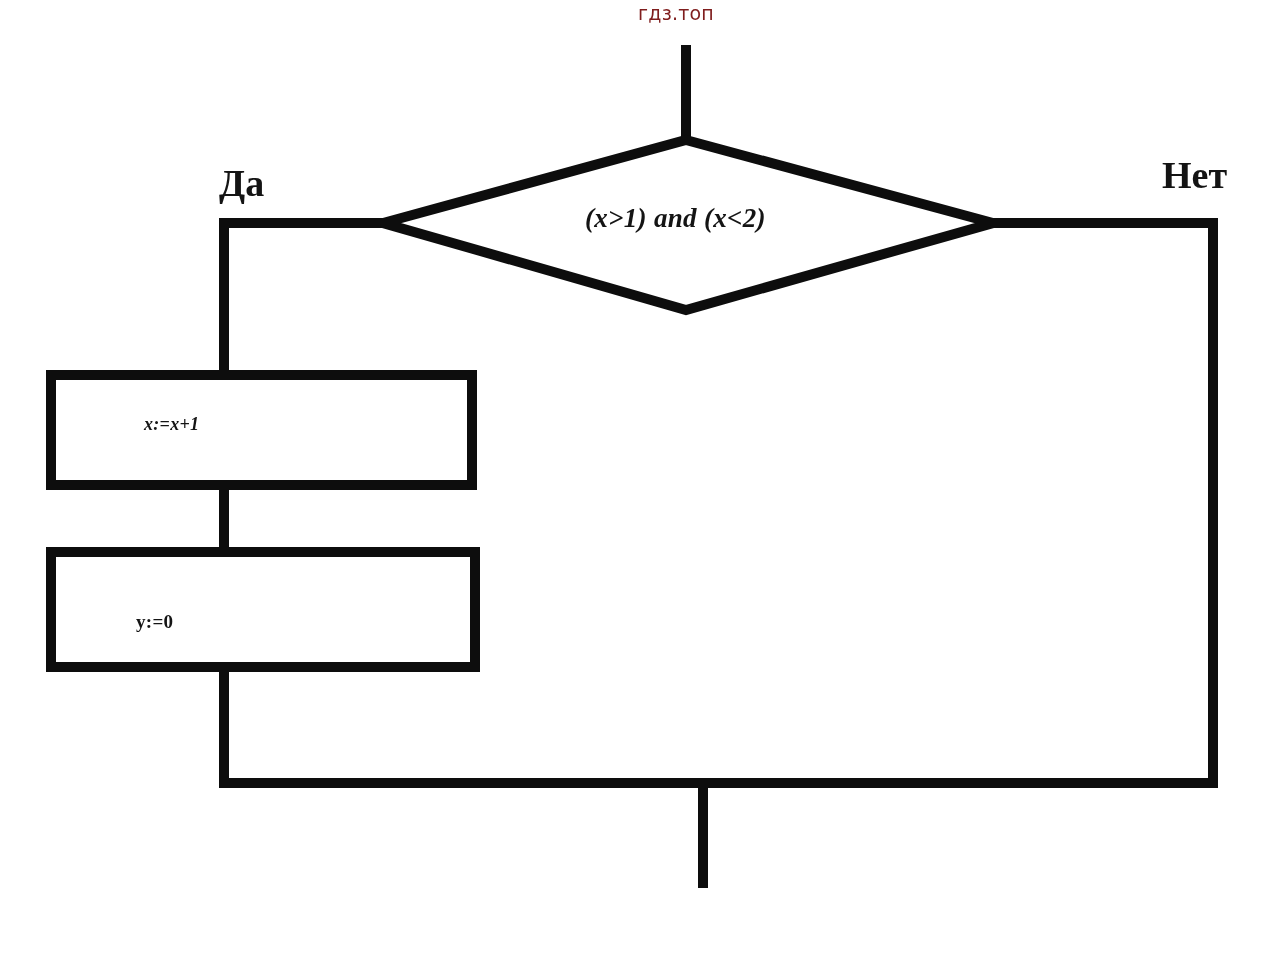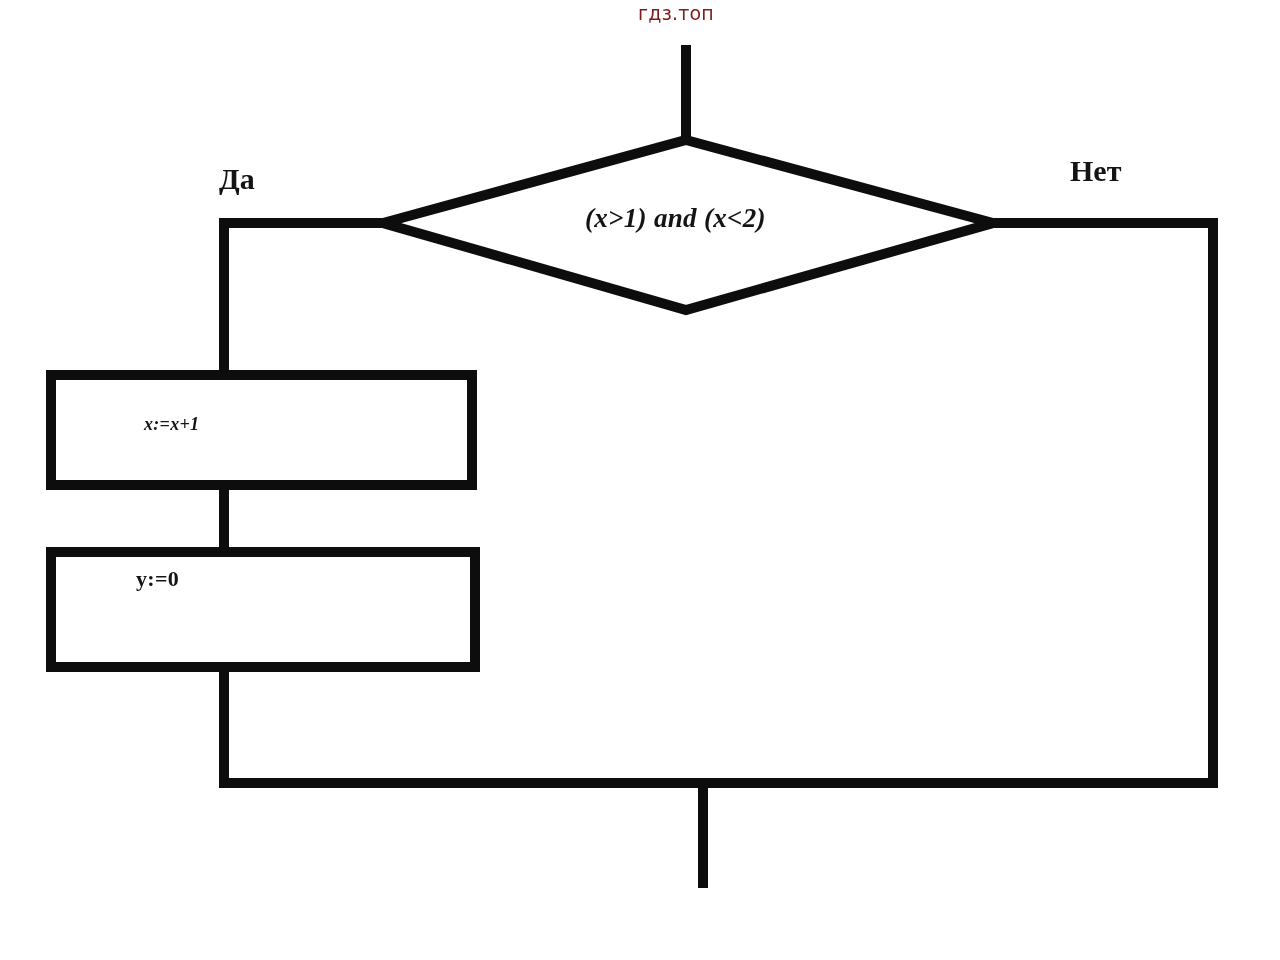--- a/index.html
+++ b/index.html
@@ -61,35 +61,35 @@
   }
   #process1-text {
     left: 144px;
     top: 415px;
     font-size: 18px;
     letter-spacing: 0.3px;
     font-style: italic;
   }
   #process2-text {
     left: 136px;
-    top: 568px;
-    font-size: 22px;
+    top: 612px;
+    font-size: 19px;
     letter-spacing: 0.3px;
   }
   .branch-label {
     position: absolute;
     font-family: "Liberation Serif", "DejaVu Serif", serif;
     font-weight: bold;
     color: #141414;
     white-space: nowrap;
     line-height: 1;
-    font-size: 30px;
+    font-size: 38px;
   }
   #yes-label { left: 219px; top: 164px; }
-  #no-label  { left: 1070px; top: 156px; }
+  #no-label  { left: 1162px; top: 156px; }
 </style>
 </head>
 <body>
 
 <div id="page">
 
   <div class="watermark" id="watermark-top">гдз.топ</div>
 
   <svg id="diagram-svg" viewBox="0 0 1280 960" xmlns="http://www.w3.org/2000/svg">
 

